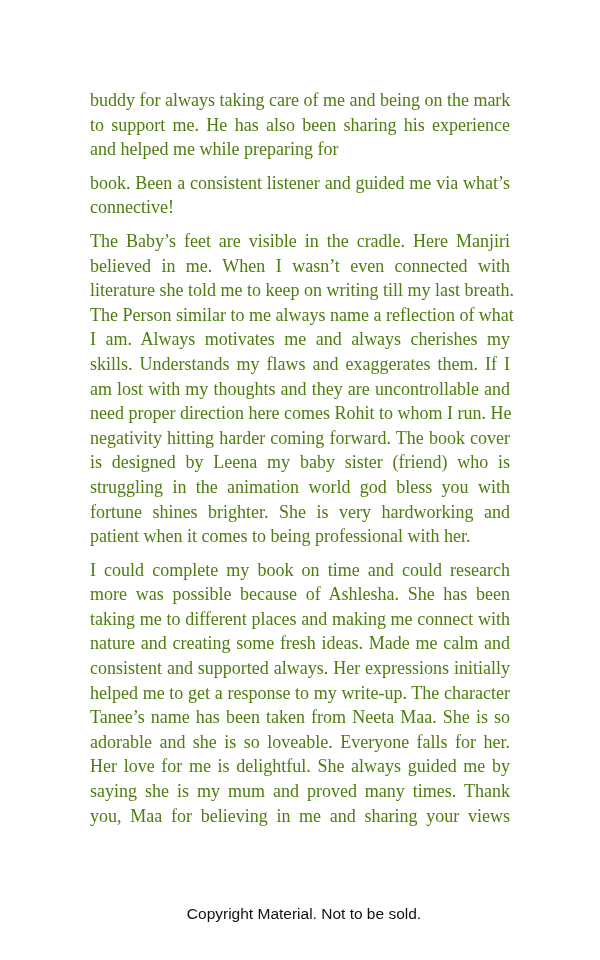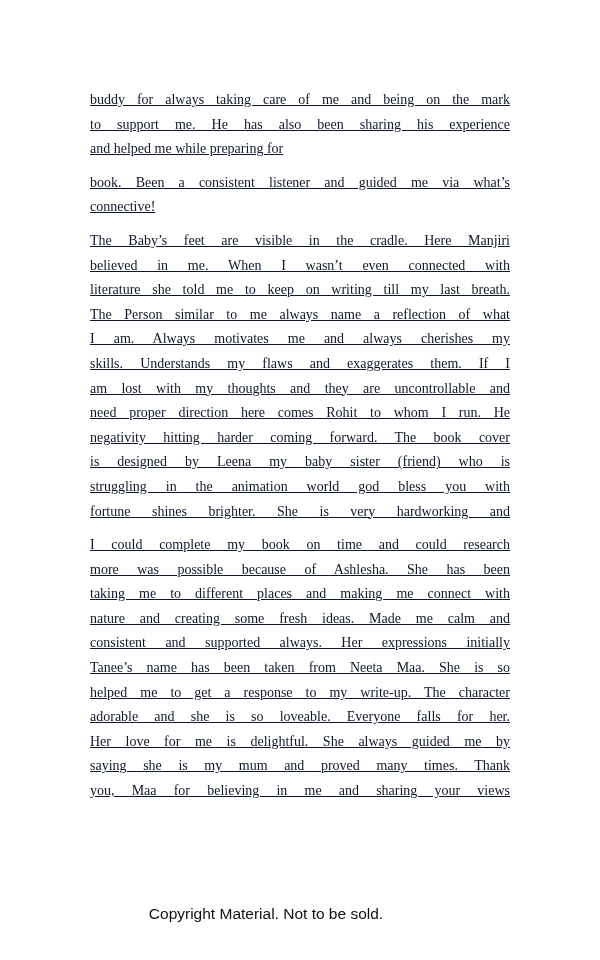--- a/index.html
+++ b/index.html
@@ -12,24 +12,23 @@
       height: 960px;
       position: relative;
       overflow: hidden;
     }
     .page {
       position: absolute;
       left: 90px;
       top: 88px;
       width: 420px;
       font-family: "Liberation Serif", "DejaVu Serif", serif;
-      font-size: 14px;
+      font-size: 18px;
       line-height: 24.6px;
-      color: #0f172a;
-      text-decoration: underline;
+      color: #4d7c0f;
     }
     .page p {
       margin: 0 0 9px 0;
       text-align: justify;
       text-align-last: left;
       hyphens: none;
     }
     .page p .ln {
       display: block;
       text-align: justify;
@@ -41,20 +40,21 @@
     }
     .footer {
       position: absolute;
       left: 0;
       width: 532px;
       top: 905px;
       text-align: center;
       font-family: "Liberation Sans", "DejaVu Sans", sans-serif;
       font-size: 15.5px;
       color: #111111;
+      padding-left: 38px;
     }
   </style>
 </head>
 <body>
 
 <div class="page">
   <p>
     <span class="ln">buddy for always taking care of me and being on the mark</span>
     <span class="ln">to support me. He has also been sharing his experience</span>
     <span class="ln last">and helped me while preparing for</span>
@@ -69,29 +69,30 @@
     <span class="ln">literature she told me to keep on writing till my last breath.</span>
     <span class="ln">The Person similar to me always name a reflection of what</span>
     <span class="ln">I am. Always motivates me and always cherishes my</span>
     <span class="ln">skills. Understands my flaws and exaggerates them. If I</span>
     <span class="ln">am lost with my thoughts and they are uncontrollable and</span>
     <span class="ln">need proper direction here comes Rohit to whom I run. He</span>
     <span class="ln">negativity hitting harder coming forward. The book cover</span>
     <span class="ln">is designed by Leena my baby sister (friend) who is</span>
     <span class="ln">struggling in the animation world god bless you with</span>
     <span class="ln">fortune shines brighter. She is very hardworking and</span>
+    <span class="ln last">patient when it comes to being professional with her.</span>
   </p>
   <p>
     <span class="ln">I could complete my book on time and could research</span>
     <span class="ln">more was possible because of Ashlesha. She has been</span>
     <span class="ln">taking me to different places and making me connect with</span>
     <span class="ln">nature and creating some fresh ideas. Made me calm and</span>
     <span class="ln">consistent and supported always. Her expressions initially</span>
+    <span class="ln">helped me to get a response to my write-up. The character</span>
     <span class="ln">Tanee’s name has been taken from Neeta Maa. She is so</span>
-    <span class="ln">helped me to get a response to my write-up. The character</span>
     <span class="ln">adorable and she is so loveable. Everyone falls for her.</span>
     <span class="ln">Her love for me is delightful. She always guided me by</span>
     <span class="ln">saying she is my mum and proved many times. Thank</span>
     <span class="ln">you, Maa for believing in me and sharing your views</span>
   </p>
 </div>
 
 <div class="footer">Copyright Material. Not to be sold.</div>
 
 </body></html>

